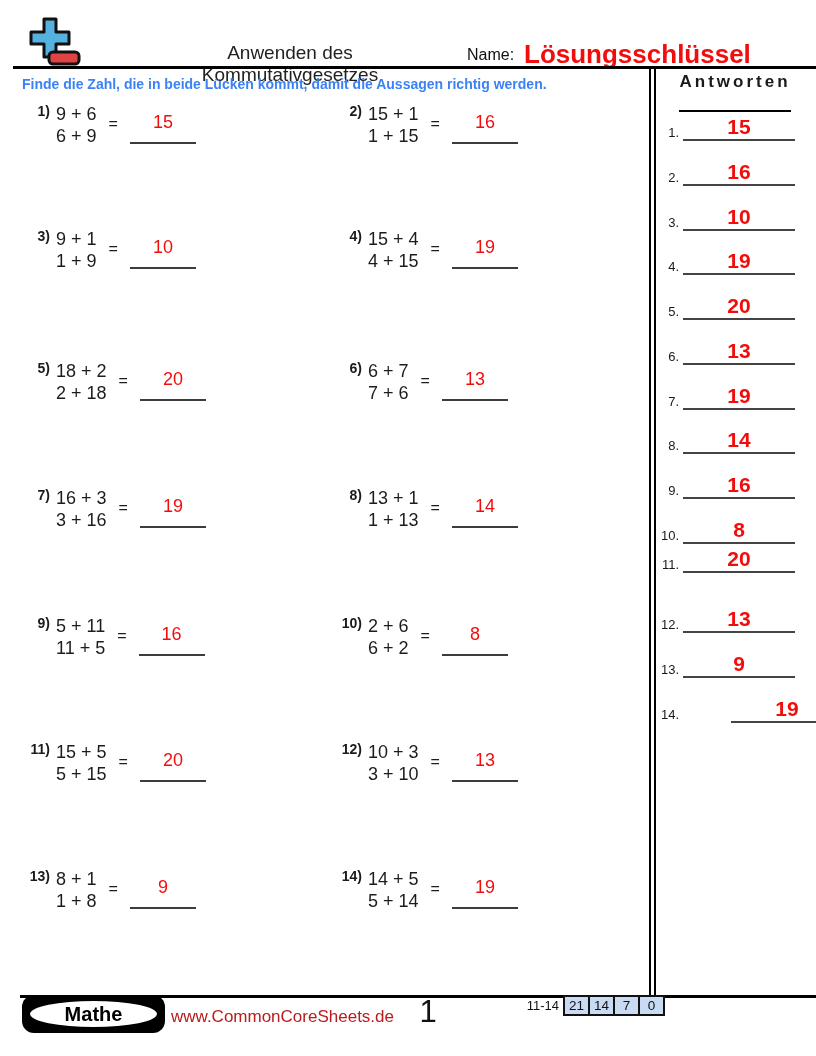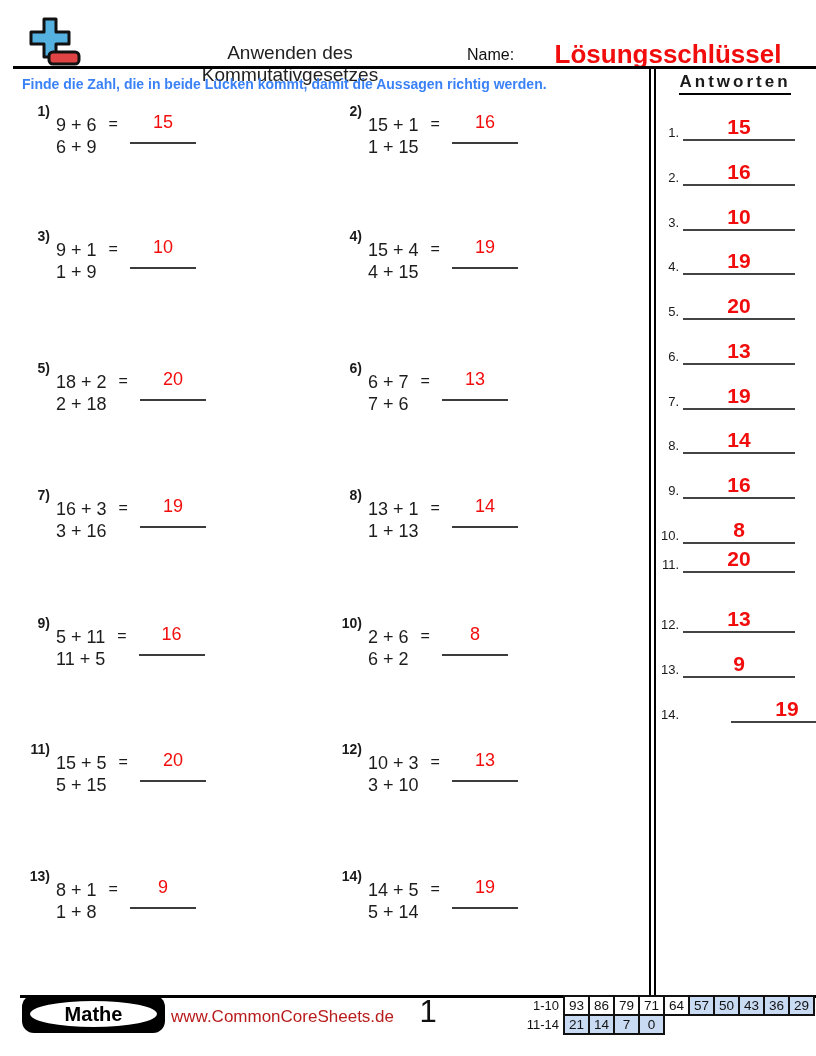--- a/index.html
+++ b/index.html
@@ -13,39 +13,39 @@
   html,body{background:#fff;}
   body{
     width:816px;height:1056px;position:relative;overflow:hidden;
     font-family:"Liberation Sans","DejaVu Sans",sans-serif;color:#1a1a1a;
   }
   
   .logo{position:absolute;left:24px;top:16px;width:58px;height:52px;}
   .page-title{position:absolute;left:150px;top:42px;width:280px;text-align:center;
     font-size:19px;letter-spacing:0;color:#222;}
   .name-label{position:absolute;left:467px;top:46px;font-size:16px;color:#111;}
-  .answer-key{position:absolute;left:524px;top:39px;width:288px;text-align:center;
+  .answer-key{position:absolute;left:524px;top:39px;width:288px;
     font-size:26px;font-weight:bold;color:var(--accent);}
   .header-rule{position:absolute;left:13px;top:66px;width:803px;height:3px;background:#000;}
   .instruction{position:absolute;left:22px;top:76px;font-size:14px;font-weight:bold;color:#3b82f6;}
   
   .vsep{position:absolute;left:649px;top:68px;height:927px;width:7px;
     border-left:2px solid #000;border-right:2px solid #000;}
   
   .problem{position:absolute;display:flex;align-items:flex-start;}
   .pnum{font-size:14px;font-weight:bold;margin-top:0;width:24px;text-align:right;}
-  .exprs{margin-left:6px;font-size:18px;line-height:22px;color:#1c1c1c;margin-top:11px;}
+  .exprs{margin-left:6px;font-size:18px;line-height:22px;color:#1c1c1c;}
   .eq{font-size:16px;margin-left:12px;margin-top:12px;color:#1c1c1c;}
   .blank{margin-left:12px;margin-top:2px;width:66px;text-align:center;
     border-bottom:2px solid var(--line);padding-bottom:3px;}
   .blank .ansval{font-size:18px;color:var(--accent);line-height:34px;}
   
   .answers-title{position:absolute;left:660px;top:72px;width:150px;text-align:center;}
   .answers-title span{font-size:17px;font-weight:bold;letter-spacing:3px;
-    border-bottom:2px solid #000;padding-bottom:2px;}
+    border-bottom:2px solid #000;padding-bottom:19px;}
   .answer-item{position:absolute;left:655px;display:flex;align-items:flex-end;height:38px;}
   .ansnum{font-size:13px;width:24px;text-align:right;margin-right:4px;line-height:16px;}
   .ansline{width:112px;text-align:center;border-bottom:2px solid #444;padding-bottom:1px;}
   .ansline .ansval{font-size:21px;font-weight:bold;color:var(--accent);line-height:22px;}
   
   .footer-rule{position:absolute;left:20px;top:995px;width:796px;height:3px;background:#000;}
   .subject-box{position:absolute;left:22px;top:995px;width:143px;height:38px;background:#000;
     border-radius:12px;}
   .subject-oval{position:absolute;left:5px;top:3px;right:5px;bottom:3px;background:#fff;
     border:3px solid #000;border-radius:50%;display:flex;align-items:center;justify-content:center;}
@@ -330,33 +330,20 @@
 <div class="subject-box">
   <div class="subject-oval">
     <span>Mathe</span>
   </div>
 </div>
 <div class="website">www.CommonCoreSheets.de</div>
 <div class="page-number">1</div>
 <table class="score-table">
     <tbody>
       <tr>
-        <td class="score-label">1-10</td>
-        <td class="score-cell">93</td>
-        <td class="score-cell">86</td>
-        <td class="score-cell">79</td>
-        <td class="score-cell">71</td>
-        <td class="score-cell">64</td>
-        <td class="score-cell shaded">57</td>
-        <td class="score-cell shaded">50</td>
-        <td class="score-cell shaded">43</td>
-        <td class="score-cell shaded">36</td>
-        <td class="score-cell shaded">29</td>
-      </tr>
-      <tr>
         <td class="score-label">11-14</td>
         <td class="score-cell shaded">21</td>
         <td class="score-cell shaded">14</td>
         <td class="score-cell shaded">7</td>
         <td class="score-cell shaded">0</td>
       </tr>
     </tbody>
   </table>
 
 </body></html>

